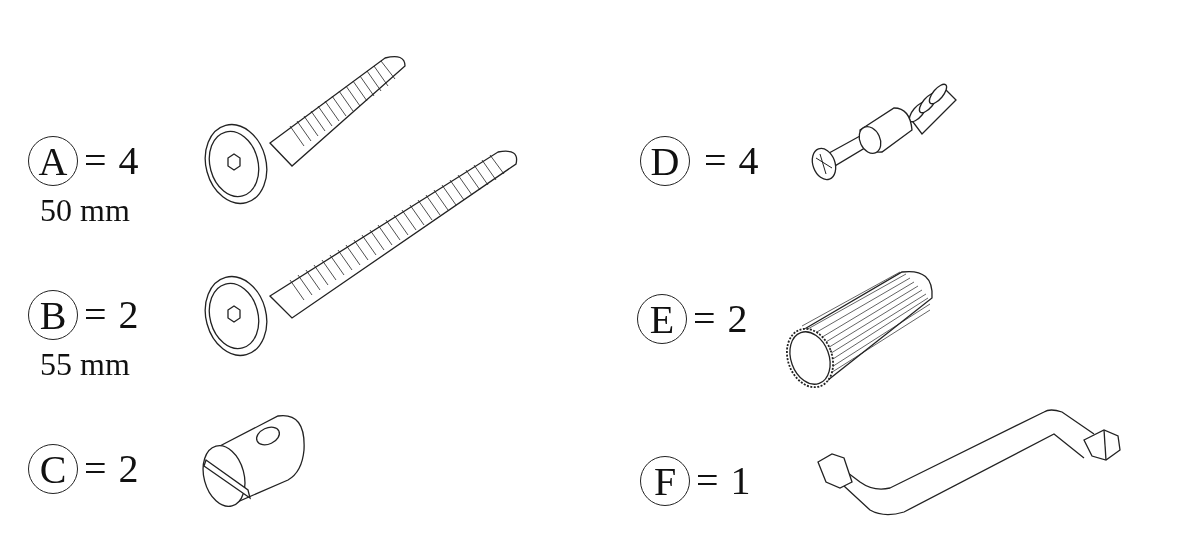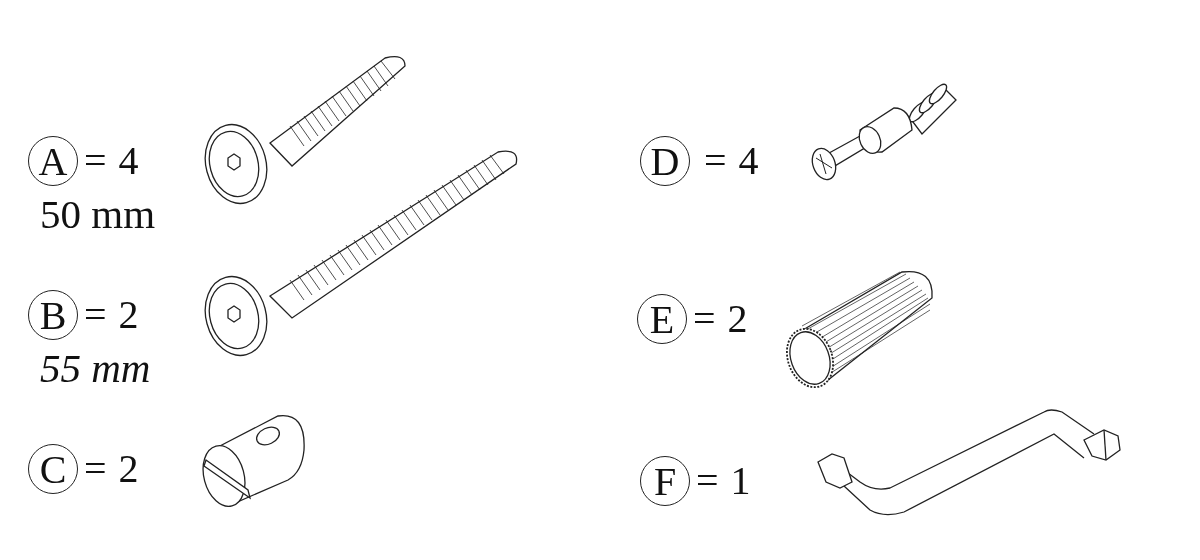--- a/index.html
+++ b/index.html
@@ -3,21 +3,21 @@
   <meta charset="utf-8">
   <style>
     html, body { margin: 0; padding: 0; background: #ffffff; }
     body { width: 1200px; height: 560px; position: relative; overflow: hidden;
            font-family: "Liberation Serif", "DejaVu Serif", serif; color: #111; }
     .label { position: absolute; display: flex; align-items: center; font-size: 40px; line-height: 1; }
     .circ { display: inline-flex; align-items: center; justify-content: center;
             width: 50px; height: 50px; border: 1.5px solid #222; border-radius: 50%;
             font-size: 40px; box-sizing: border-box; padding-top: 2px; }
     .eq { margin-left: 6px; letter-spacing: 1px; }
-    .size { position: absolute; font-size: 41px; line-height: 1; }
+    .size { position: absolute; font-size: 32px; line-height: 1; }
     svg.part { position: absolute; overflow: visible; }
     svg.part * { vector-effect: non-scaling-stroke; }
   </style>
 </head>
 <body>
 
 <div class="label" style="left:28px; top:136px;">
   <span class="circ">A</span>
   <span class="eq">= 4</span>
 </div>
@@ -46,21 +46,21 @@
     <ellipse cx="36" cy="116" rx="30" ry="40" transform="rotate(-15 36 116)"></ellipse>
     <ellipse cx="34" cy="116" rx="24" ry="33" transform="rotate(-15 34 116)"></ellipse>
     <path d="M28 110 l6 -4 l6 4 l0 8 l-6 4 l-6 -4 Z"></path>
   </g>
 </svg>
 
 <div class="label" style="left:28px; top:290px;">
   <span class="circ">B</span>
   <span class="eq">= 2</span>
 </div>
-<div class="size" style="left:40px; top:348px;font-style:italic;">55 mm</div>
+<div class="size" style="left:40px; top:348px;">55 mm</div>
 <svg class="part" style="left:198px; top:144px;" width="330" height="215" viewBox="0 0 330 215">
   <g fill="#fff" stroke="#222" stroke-width="1.3">
     <path d="M72 152 L300 8 Q322 4 318 20 L94 174 Z"></path>
     <g stroke-width="0.8">
       <path d="M92 136 l14 20"></path>
         <path d="M100 131 l14 20"></path>
         <path d="M108 126 l14 20"></path>
         <path d="M116 121 l14 20"></path>
       <path d="M124 116 l14 20"></path>
         <path d="M132 111 l14 20"></path>

